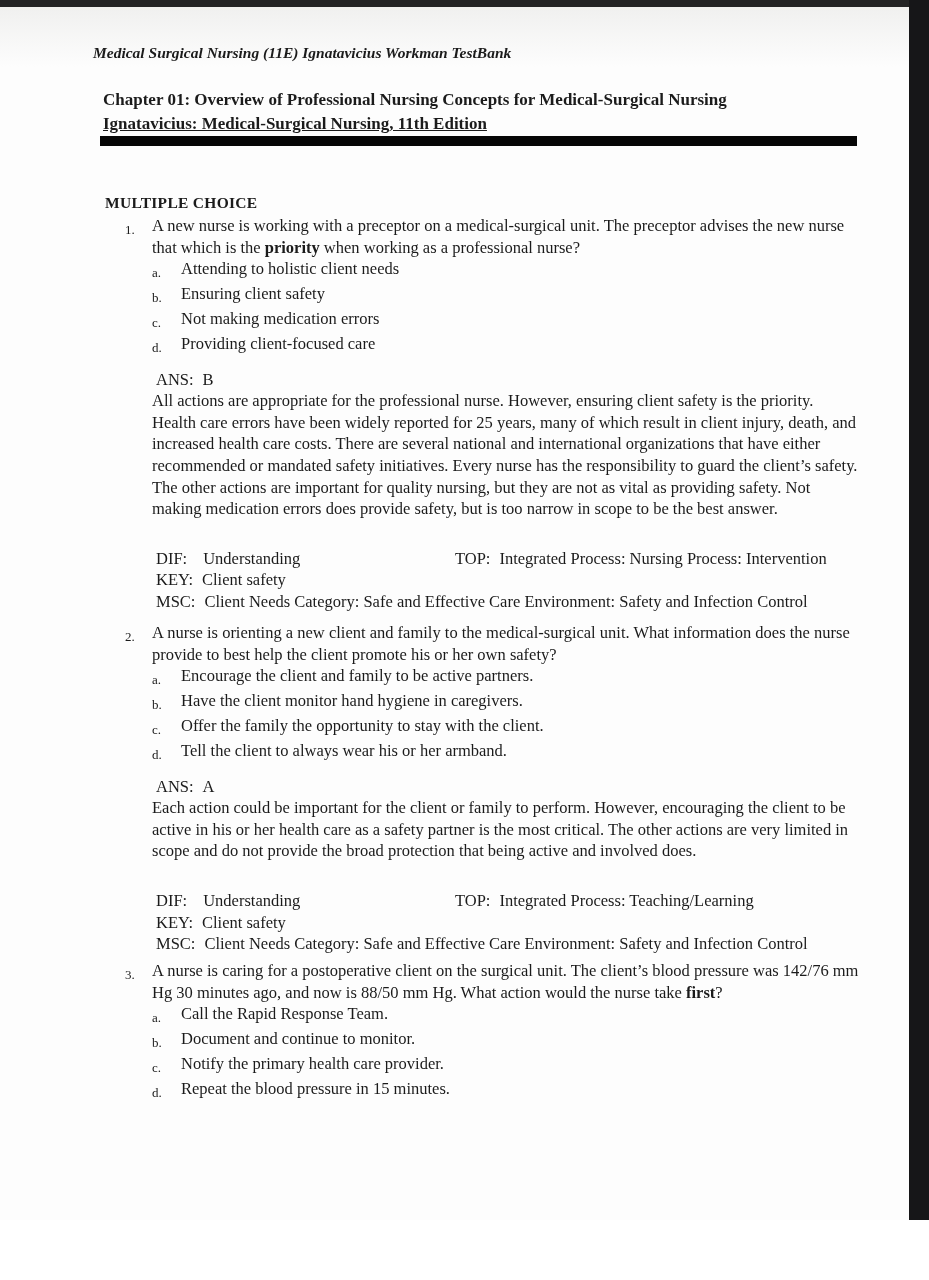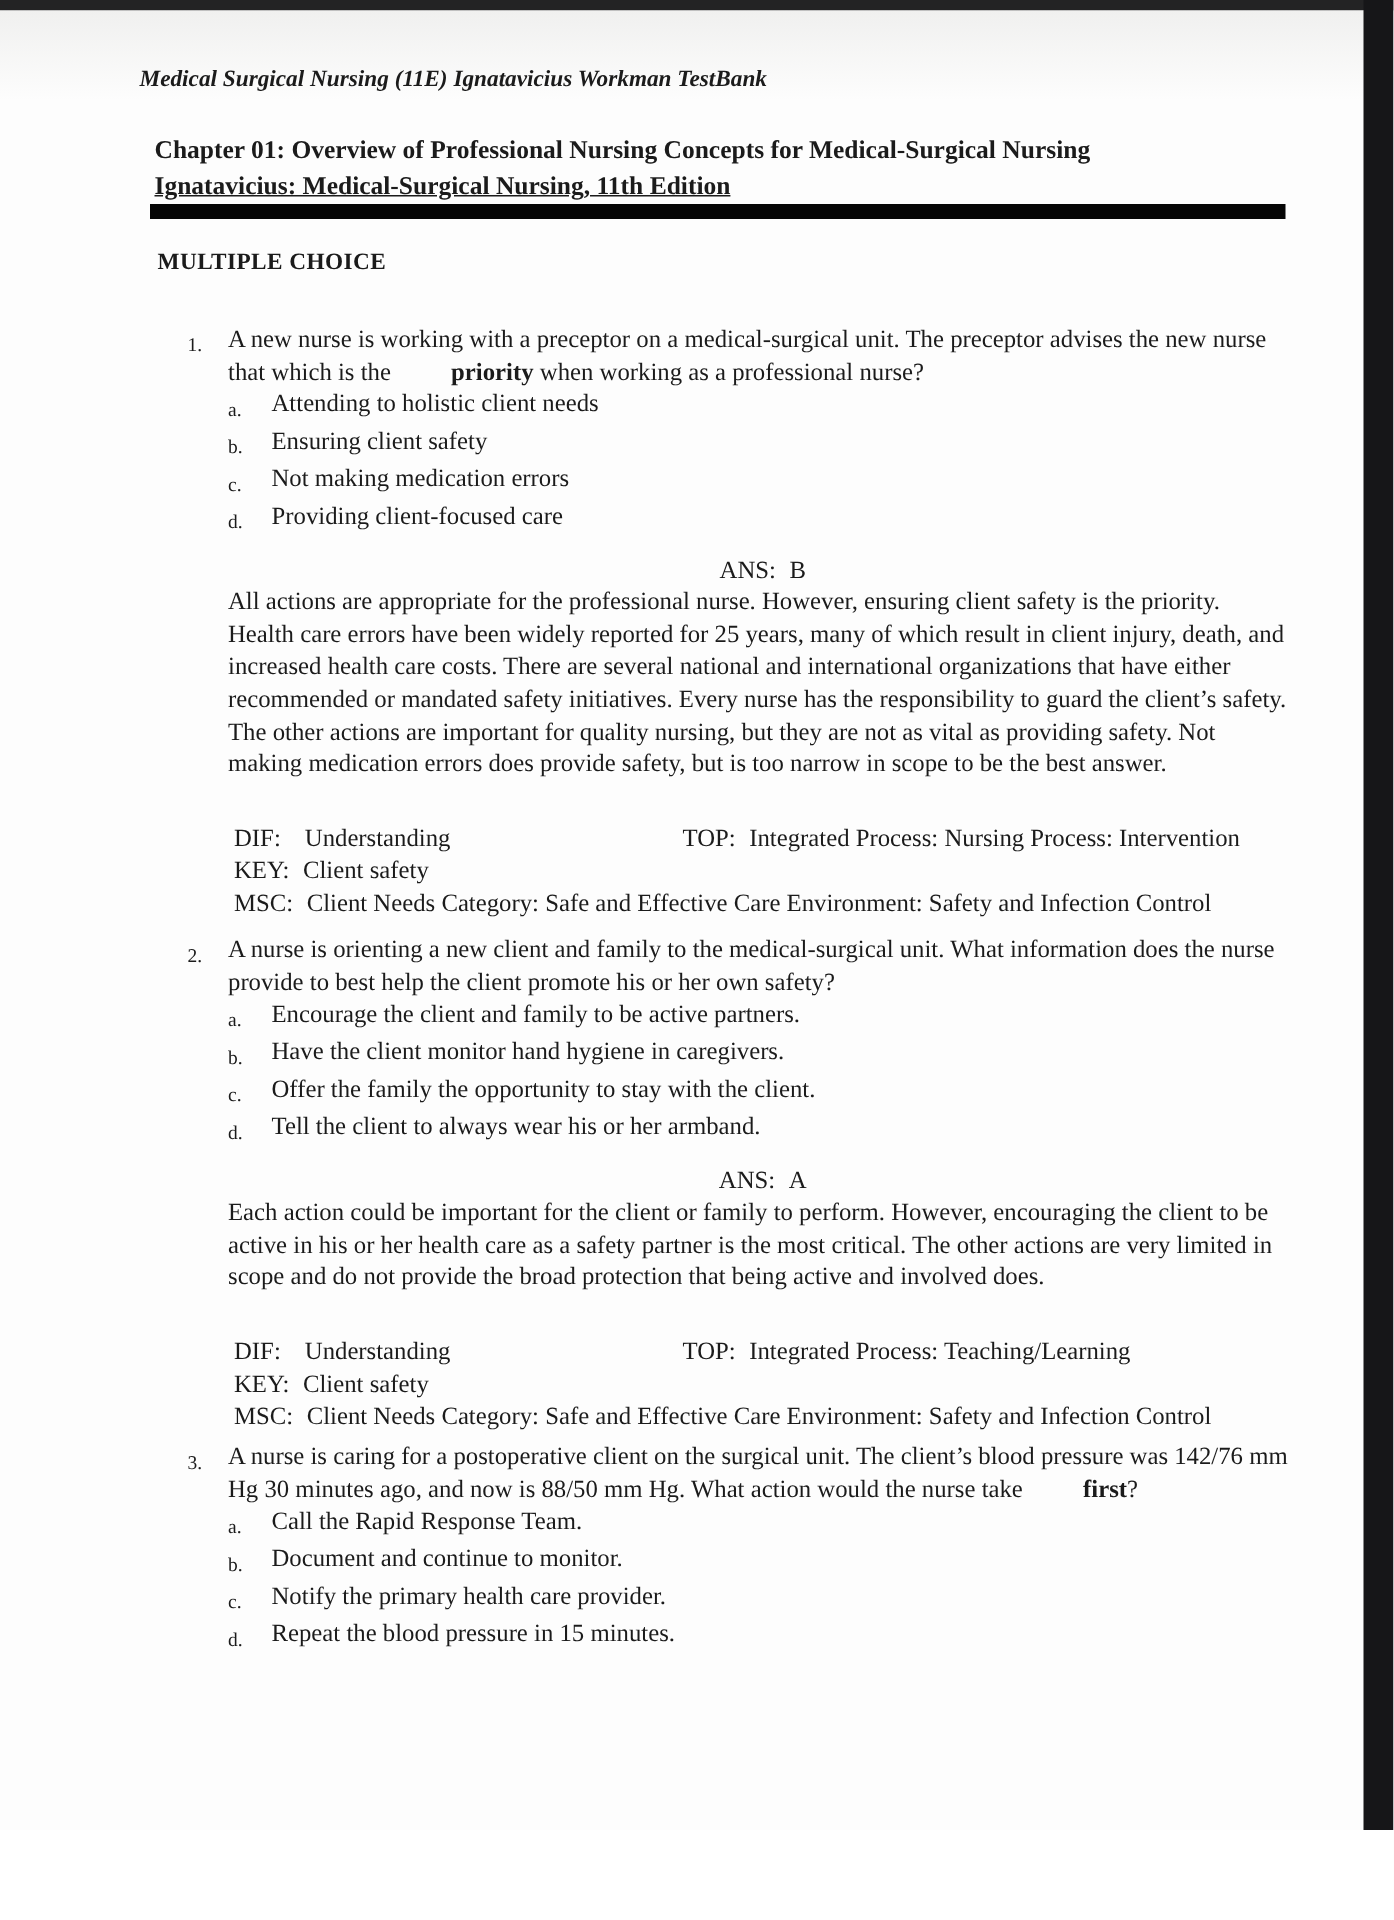--- a/index.html
+++ b/index.html
@@ -40,50 +40,50 @@
     position:absolute; left:103px; top:88px;
     font-size:17px; font-weight:bold; line-height:24px;
     white-space:nowrap;
   }
   .doc-title .underlined { text-decoration:underline; }
   .title-bar {
     position:absolute; left:100px; top:136px;
     width:757px; height:10px; background:#060606;
   }
   .section-heading {
-    position:absolute; left:105px; top:166px;
+    position:absolute; left:105px; top:194px;
     font-size:15.5px; font-weight:bold; letter-spacing:0.3px;
     white-space:nowrap;
   }
 
   .question {
     position:absolute; left:125px; width:736px;
     font-size:16.5px; line-height:21.6px;
   }
   #q1 { top:215px; }
   #q2 { top:622px; }
   #q3 { top:960px; }
 
   .q-row { display:flex; }
   .q-num { flex:0 0 27px; font-size:13px; padding-top:3.5px; }
   .q-stem { flex:1; max-width:709px; }
   .opt-row { display:flex; padding-left:27px; }
   .opt-letter { flex:0 0 29px; font-size:13px; padding-top:3.5px; }
   .opt-text { flex:1; }
 
-  .ans-line { margin-left:31px; margin-top:10px;text-align:center; }
+  .ans-line { margin-left:31px; margin-top:10px; }
   .ans-value { margin-left:9px; }
   .rationale { margin-left:27px; max-width:709px; }
 
   .meta { margin-left:31px; margin-top:28px; max-width:705px; }
   .meta-row1 { display:flex; }
   .meta-col-left { width:299px; flex:0 0 299px; }
   .dif-value { margin-left:16px; }
   .kv-value { margin-left:9px;text-align:center; }
-  b, .bold { font-weight:bold;margin-left:36px; }
+  b, .bold { font-weight:bold; }
 </style>
 </head>
 <body>
 
 <div class="page">
   <div class="scan-top"></div>
   <div class="scan-top-shade"></div>
   <div class="scan-right"></div>
 
   <div class="doc-header">Medical Surgical Nursing (11E) Ignatavicius Workman TestBank</div>

